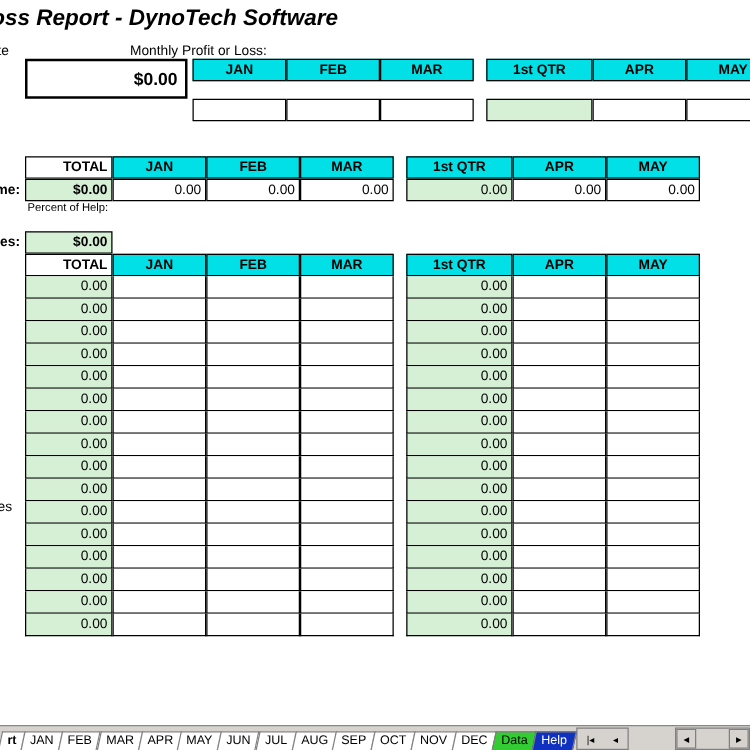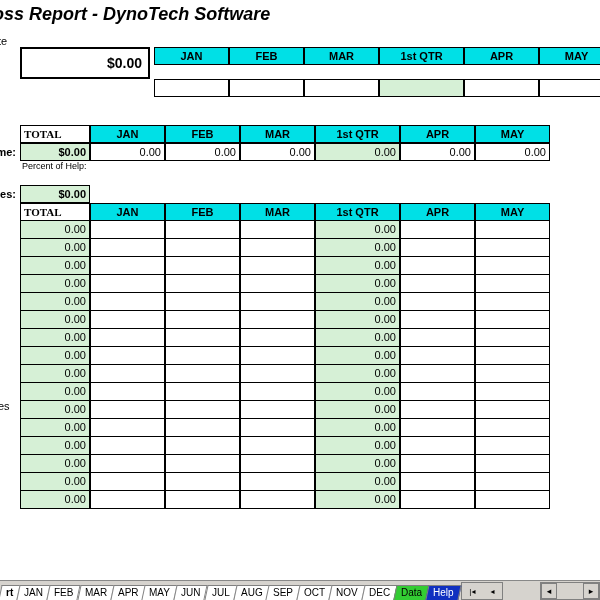--- a/index.html
+++ b/index.html
@@ -20,21 +20,21 @@
   }
   .title {
     font-size: 18px;
     font-weight: bold;
     font-style: italic;
     padding: 4px 0 10px 0;
   }
   .label { font-size: 11px; }
   .bold { font-weight: bold; }
   .right { text-align: right; }
-  .center { text-align: left; font-family: Liberation Serif, serif; }
+  .center { text-align: right; }
 
   
   .bcell {
     border: 1px solid #000;
     padding: 1px 3px;
     height: 18px;
     line-height: 14px;
   }
   .hdr {
     background: #00e0e6;
@@ -44,21 +44,21 @@
   .tcell { background: #fff; }
   .shade { background: #d6f0d6; }
 
   .row { display: flex; }
   .row > div { flex-shrink: 0; }
 
   
   .c-lead   { width: 60px; }
   .c-total  { width: 70px; }
   .c-m      { width: 75px; }
-  .c-q      { width: 85px; }
+  .c-q      { width: 85px; margin-left: 10px; }
 
   
   .net-box {
     width: 130px;
     border: 2px solid #000;
     font-size: 14px;
     font-weight: bold;
     text-align: right;
     padding: 6px 6px;
   }
@@ -128,20 +128,21 @@
 <body>
 
 <div class="sheet">
 
   <div class="title">fit Loss Report - DynoTech Software</div>
 
   <div class="row" style="align-items:flex-end; gap:0;">
     <div style="width:60px;" class="label">fit to Date</div>
     <div style="width:10px;"></div>
     <div style="width:70px;"></div>
+    <div style="flex:1; padding-left:4px;" class="label">Monthly Profit or Loss:</div>
   </div>
 
   <div class="row">
     <div class="c-lead"></div>
     <div class="net-box">$0.00</div>
     <div style="width:4px;"></div>
     <div class="bcell hdr c-m">JAN</div>
     <div class="bcell hdr c-m">FEB</div>
     <div class="bcell hdr c-m">MAR</div>
     <div class="bcell hdr c-q">1st QTR</div>

